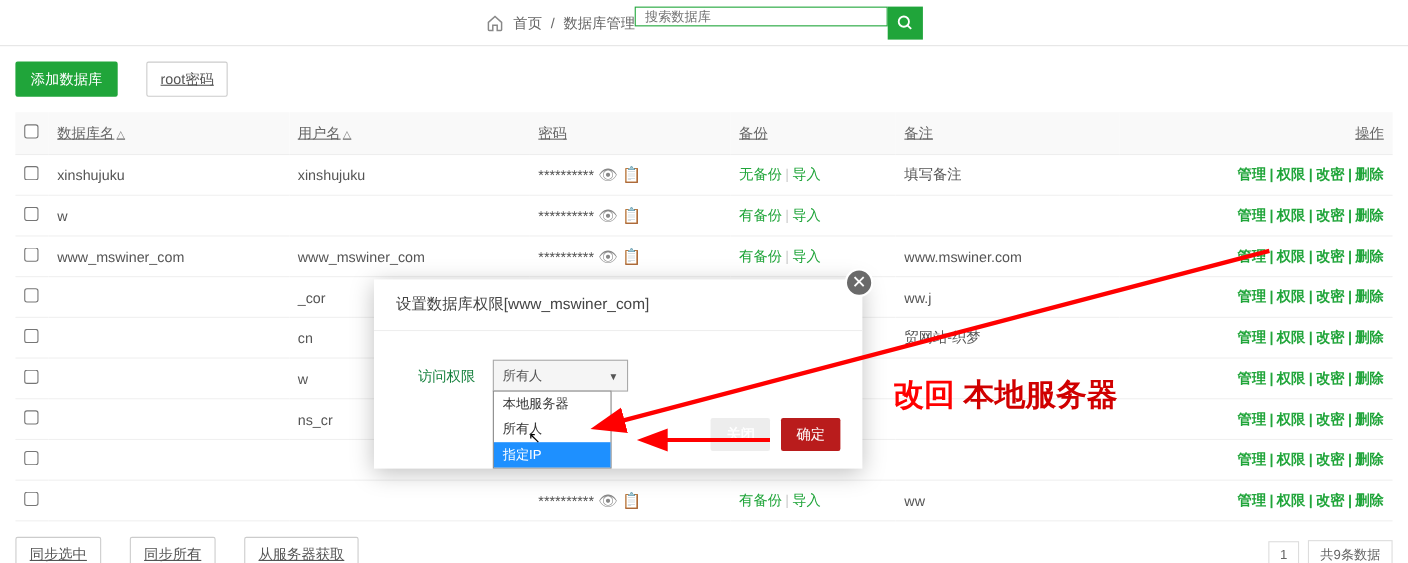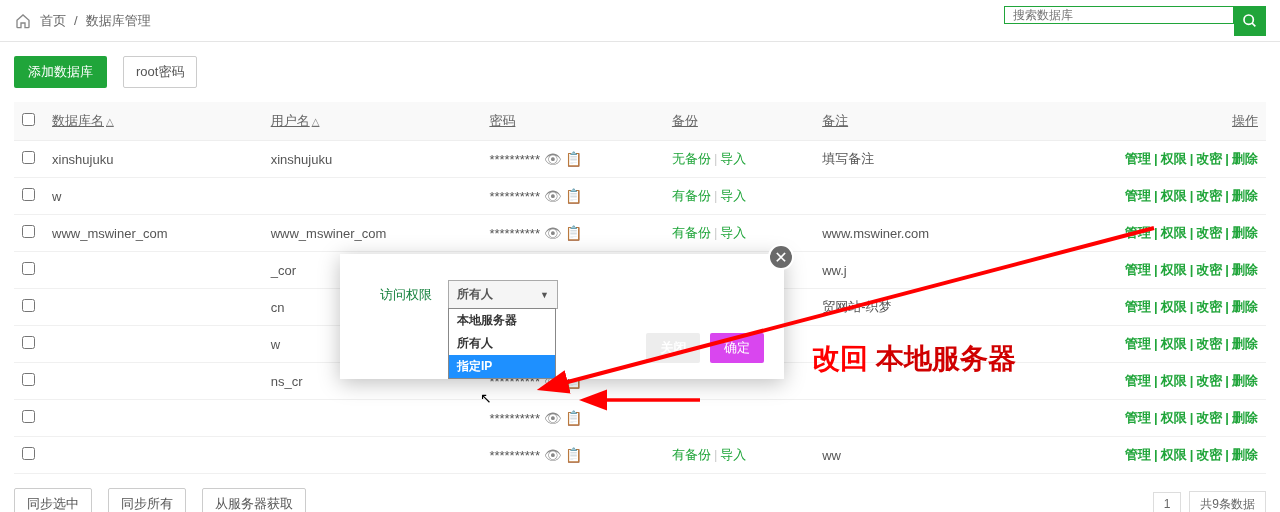--- a/index.html
+++ b/index.html
@@ -1,54 +1,54 @@
 <!DOCTYPE html>
 <html><head>
 <meta charset="utf-8">
 <style>
   * { box-sizing: border-box; margin: 0; padding: 0; }
   body { font-family: Arial, "Microsoft YaHei", sans-serif; font-size: 13px; color: #555; background: #fff; }
-  .topbar { display: flex; align-items: center; justify-content: space-between; padding: 8px 14px; border-bottom: 1px solid #e5e5e5; height: 42px; }
+  .topbar { display: flex; align-items: center; justify-content: center; padding: 8px 14px; border-bottom: 1px solid #e5e5e5; height: 42px; }
   .breadcrumb { display: flex; align-items: center; gap: 8px; color: #666; }
   .home-icon { width: 18px; height: 16px; }
   .search-wrap { display: flex; }
   .search-input { width: 230px; height: 18px; border: 1px solid #20a53a; padding: 0 8px; color: #888; font-size: 12px; }
   .search-btn { width: 32px; height: 30px; background: #20a53a; border: none; color: #fff; display:flex; align-items:center; justify-content:center; cursor:pointer; }
   .toolbar { display:flex; align-items:center; justify-content: space-between; padding: 14px; }
-  .toolbar-left { display:flex; gap:16px; }
+  .toolbar-left { display:flex; gap:26px; }
   .btn-green { background:#20a53a; color:#fff; border:none; padding:7px 14px; border-radius:2px; cursor:pointer; font-size:13px; }
-  .btn-outline { background:#fff; border:1px solid #ccc; color:#555; padding:6px 12px; border-radius:2px; cursor:pointer; font-size:13px; }
+  .btn-outline { background:#fff; border:1px solid #ccc; color:#555; padding:6px 12px; border-radius:2px; cursor:pointer; font-size:13px;text-decoration:underline; }
   .table { width: calc(100% - 28px); margin: 0 14px; border-collapse: collapse; background:#fff; }
   .table th { text-align:left; font-weight:normal; color:#666; padding:10px 8px; border-bottom:1px solid #eee; background:#f9f9f9; font-size:13px;text-decoration:underline; }
   .table th:last-child { text-align:right; }
   .table td { padding:9px 8px; border-bottom:1px solid #f0f0f0; font-size:13px; color:#555; }
   .table td:last-child { text-align:right;font-weight:bold; }
   .chk { margin:0; }
   .sort-icon { font-size:10px; color:#888; margin-left:2px; }
   .link-green { color:#20a53a; cursor:pointer; }
   .sep { color:#ccc; margin:0 3px; }
   .eye, .copy { color:#888; cursor:pointer; margin-left:4px; font-size:14px; }
   .actions span { color:#20a53a; cursor:pointer; }
   .bottom-bar { display:flex; align-items:center; justify-content:space-between; padding:14px; }
   .pager { display:flex; gap:8px; align-items:center; }
   .pager .pg { border:1px solid #ddd; padding:4px 10px; font-size:12px; color:#666; }
 
   .modal { position:absolute; left:340px; top:254px; width:444px; background:#fff; box-shadow:0 4px 20px rgba(0,0,0,0.25); z-index:100; }
   .modal-header { padding:14px 20px; border-bottom:1px solid #eee; font-size:14px; color:#444; }
   .modal-close { position:absolute; top:-10px; right:-10px; width:26px; height:26px; border-radius:50%; background:#6a6a6a; color:#fff; display:flex; align-items:center; justify-content:center; font-size:16px; cursor:pointer; border:2px solid #fff; }
   .modal-body { padding:26px 40px 14px 40px; display:flex; align-items:flex-start; gap:16px; }
   .field-label { color:#15803d; padding-top:6px; font-size:13px; }
-  .select-box { position:relative; width:110px;font-weight:bold; }
+  .select-box { position:relative; width:123px; }
   .select-display { border:1px solid #aaa; padding:5px 8px; font-size:12px; background:#f5f5f5; display:flex; justify-content:space-between; align-items:center; }
   .dropdown { position:absolute; top:28px; left:0; width:108px; border:1px solid #888; background:#fff; z-index:101; }
   .dropdown div { padding:3px 8px; font-size:12px; color:#333; cursor:pointer; }
   .dropdown .hl { background:#1e90ff; color:#fff; }
   .modal-footer { padding:10px 20px 16px; text-align:right; }
   .btn-cancel { background:#ccc; color:#fff; border:none; padding:6px 14px; border-radius:2px; margin-right:6px; cursor:pointer; font-size:13px;font-weight:bold; }
-  .btn-confirm { background:#d946ef; color:#fff; border:none; padding:6px 14px; border-radius:2px; cursor:pointer; font-size:13px; }
+  .btn-confirm { background:#b91c1c; color:#fff; border:none; padding:6px 14px; border-radius:2px; cursor:pointer; font-size:13px; }
 
   .annotation-arrows { position:absolute; left:0; top:0; pointer-events:none; z-index:120; }
   .annotation-text { position:absolute; font-weight:bold; font-size:28px; z-index:121; }
   .annotation-text .r1 { color:#ff0000; }
   .annotation-text .r2 { color:#d00000; margin-left:8px; }
   .cursor-arrow { position:absolute; z-index:130; font-size:14px; color:#000; }
 </style>
 </head>
 <body>
 
@@ -185,20 +185,21 @@
   <div class="pager">
     <span class="pg">1</span>
     <span class="pg">共9条数据</span>
   </div>
 </div>
 
 <div class="modal">
   <div class="modal-close">
     <span>✕</span>
   </div>
+  <div class="modal-header">设置数据库权限[www_mswiner_com]</div>
   <div class="modal-body">
     <div class="field-label">访问权限</div>
     <div class="select-box">
       <div class="select-display">
         <span>所有人</span>
         <span style="font-size:9px;">▼</span>
       </div>
       <div class="dropdown">
         <div>本地服务器</div>
         <div>所有人</div>

